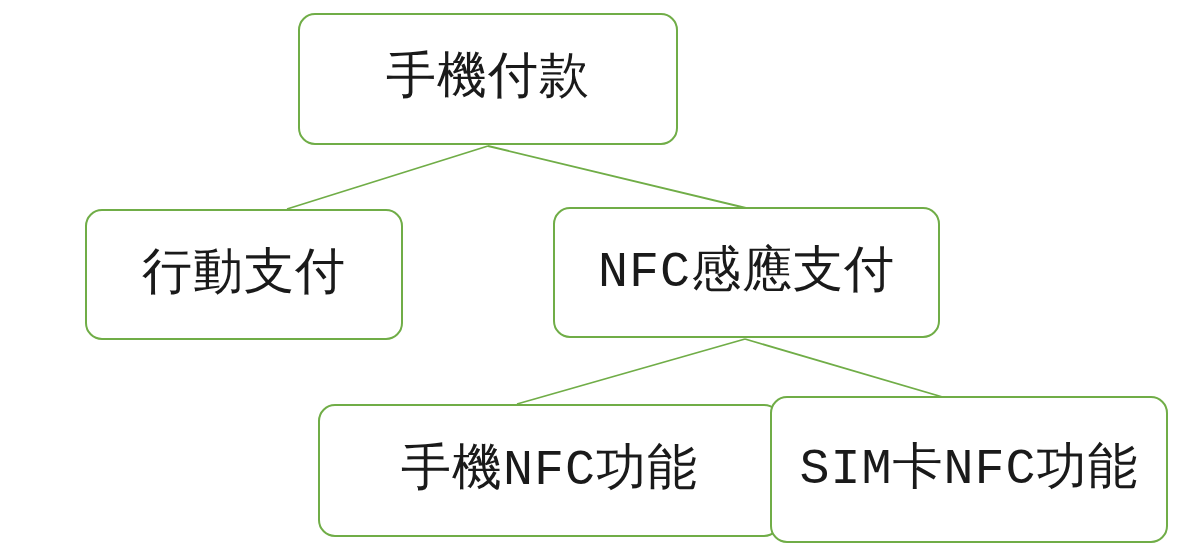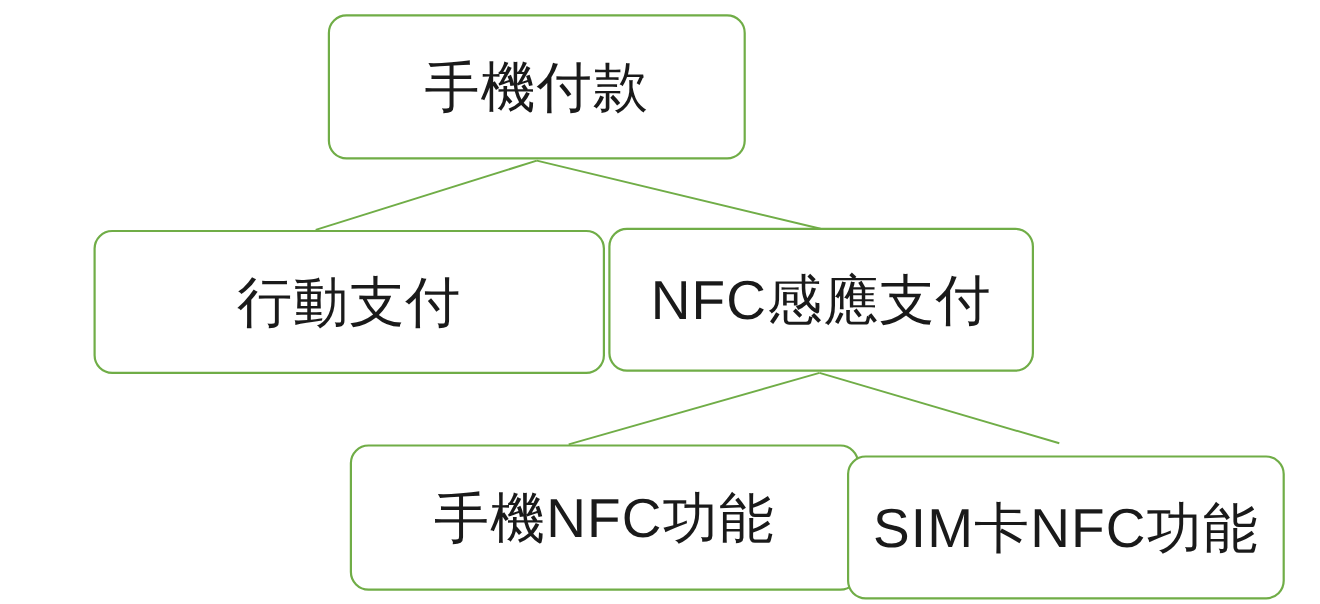--- a/index.html
+++ b/index.html
@@ -6,21 +6,21 @@
     margin: 0;
     padding: 0;
     background: var(--color-background, #FFFFFF);
   }
   .canvas {
     position: relative;
     width: 1200px;
     height: 549px;
     background: var(--color-background, #FFFFFF);
     overflow: hidden;
-    font-family: Liberation Sans, sans-serif;
+    font-family: Liberation Mono, monospace;
   }
   .connectors {
     position: absolute;
     left: 0;
     top: 0;
     width: 1200px;
     height: 549px;
     pointer-events: none;
   }
   .connectors line {
@@ -40,24 +40,24 @@
   }
   .node .label {
     color: var(--color-text, #1A1A1A);
     font-size: 50px;
     line-height: 1;
     white-space: nowrap;
     letter-spacing: 1px;
   }
   
   .node-root      { left: 298px; top: 13px;  width: 380px; height: 132px; }
-  .node-mobile    { left: 85px;  top: 209px; width: 465px; height: 131px; }
+  .node-mobile    { left: 85px;  top: 209px; width: 318px; height: 131px; }
   .node-nfc       { left: 553px; top: 207px; width: 387px; height: 131px; text-align: center; }
   .node-phone-nfc { left: 318px; top: 404px; width: 463px; height: 133px; }
-  .node-sim-nfc   { left: 770px; top: 414px; width: 398px; height: 131px; }
+  .node-sim-nfc   { left: 770px; top: 396px; width: 398px; height: 147px; }
 </style>
 </head>
 <body>
 
 <div class="canvas">
 
   <svg class="connectors" viewBox="0 0 1200 549" xmlns="http://www.w3.org/2000/svg">
     <line x1="488" y1="146" x2="287" y2="209"></line>
     <line x1="488" y1="146" x2="746" y2="208"></line>
     <line x1="745" y1="339" x2="517" y2="404"></line>

